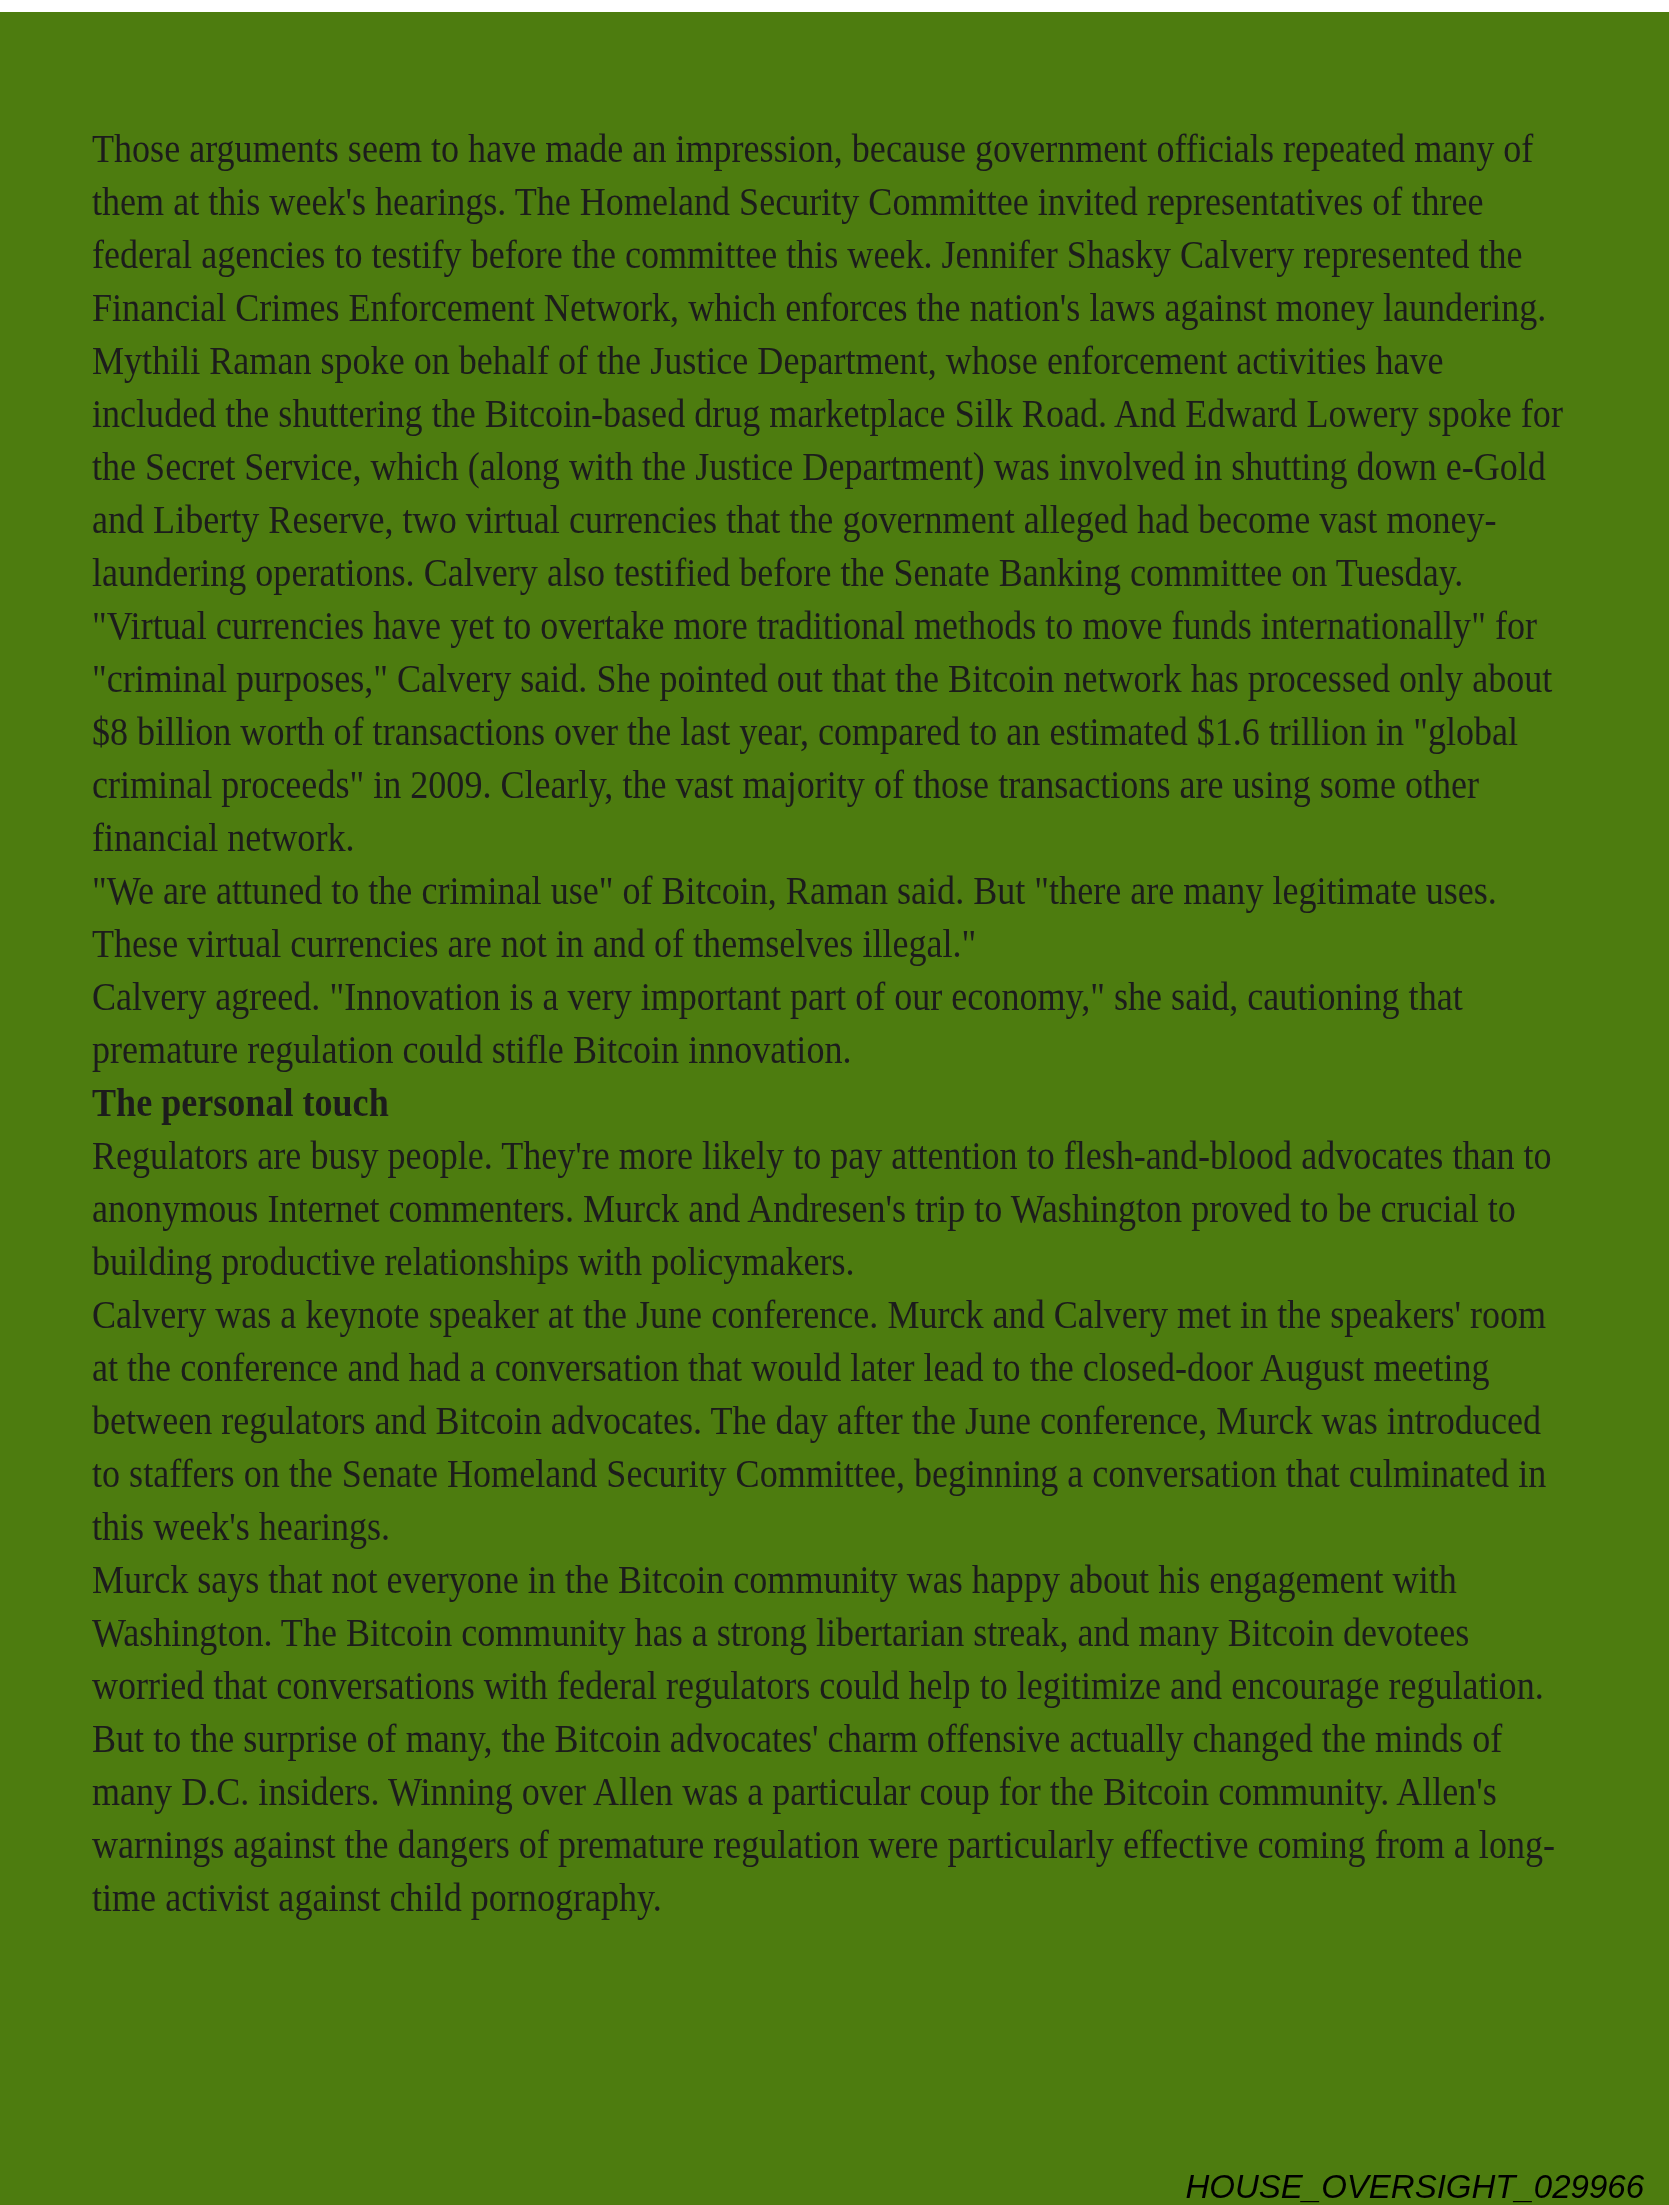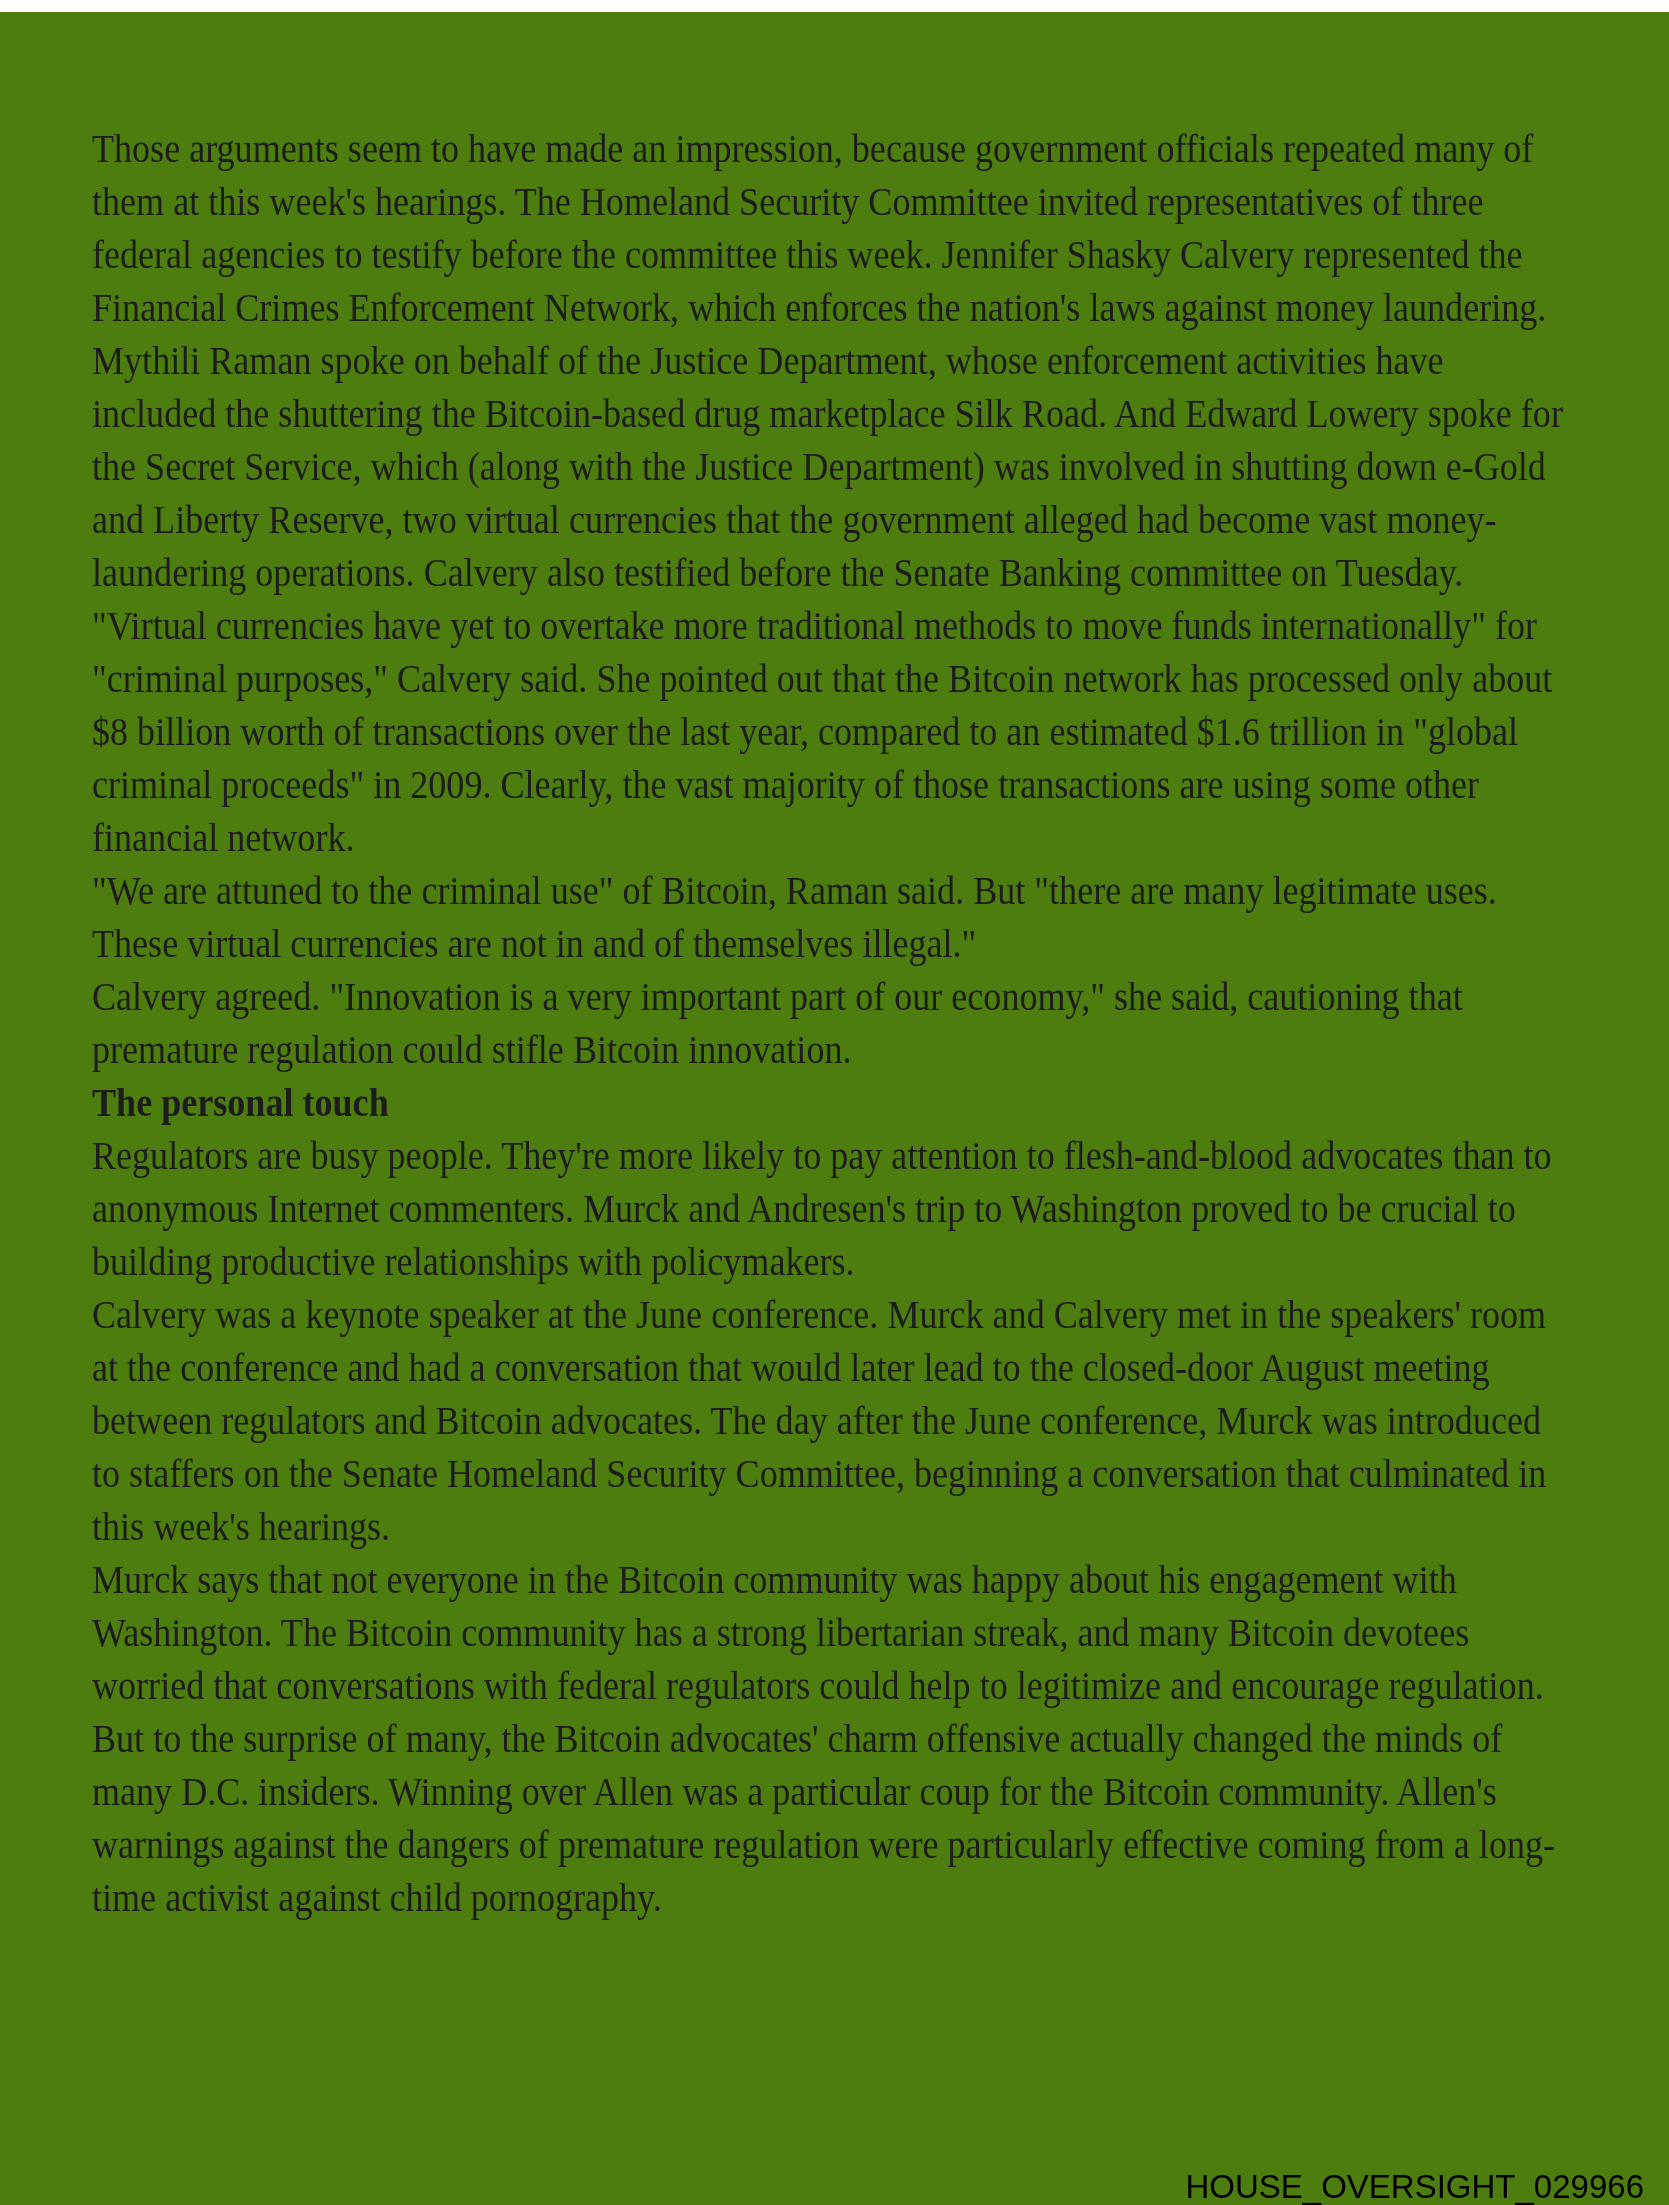--- a/index.html
+++ b/index.html
@@ -35,20 +35,21 @@
     font-weight: bold;
   }
   .bates {
     position: absolute;
     top: 2156px;
     right: 25px;
     font-size: 33px;
     color: #000000;
     font-family: "Liberation Sans", "DejaVu Sans", sans-serif;
     white-space: nowrap;
+    font-style: italic;
   }
 </style>
 </head>
 <body>
 
 <div class="page">
   <div class="text-block" id="text-block">
       <div class="line">Those arguments seem to have made an impression, because government officials repeated many of</div>
       <div class="line">them at this week's hearings. The Homeland Security Committee invited representatives of three</div>
       <div class="line">federal agencies to testify before the committee this week. Jennifer Shasky Calvery represented the</div>

